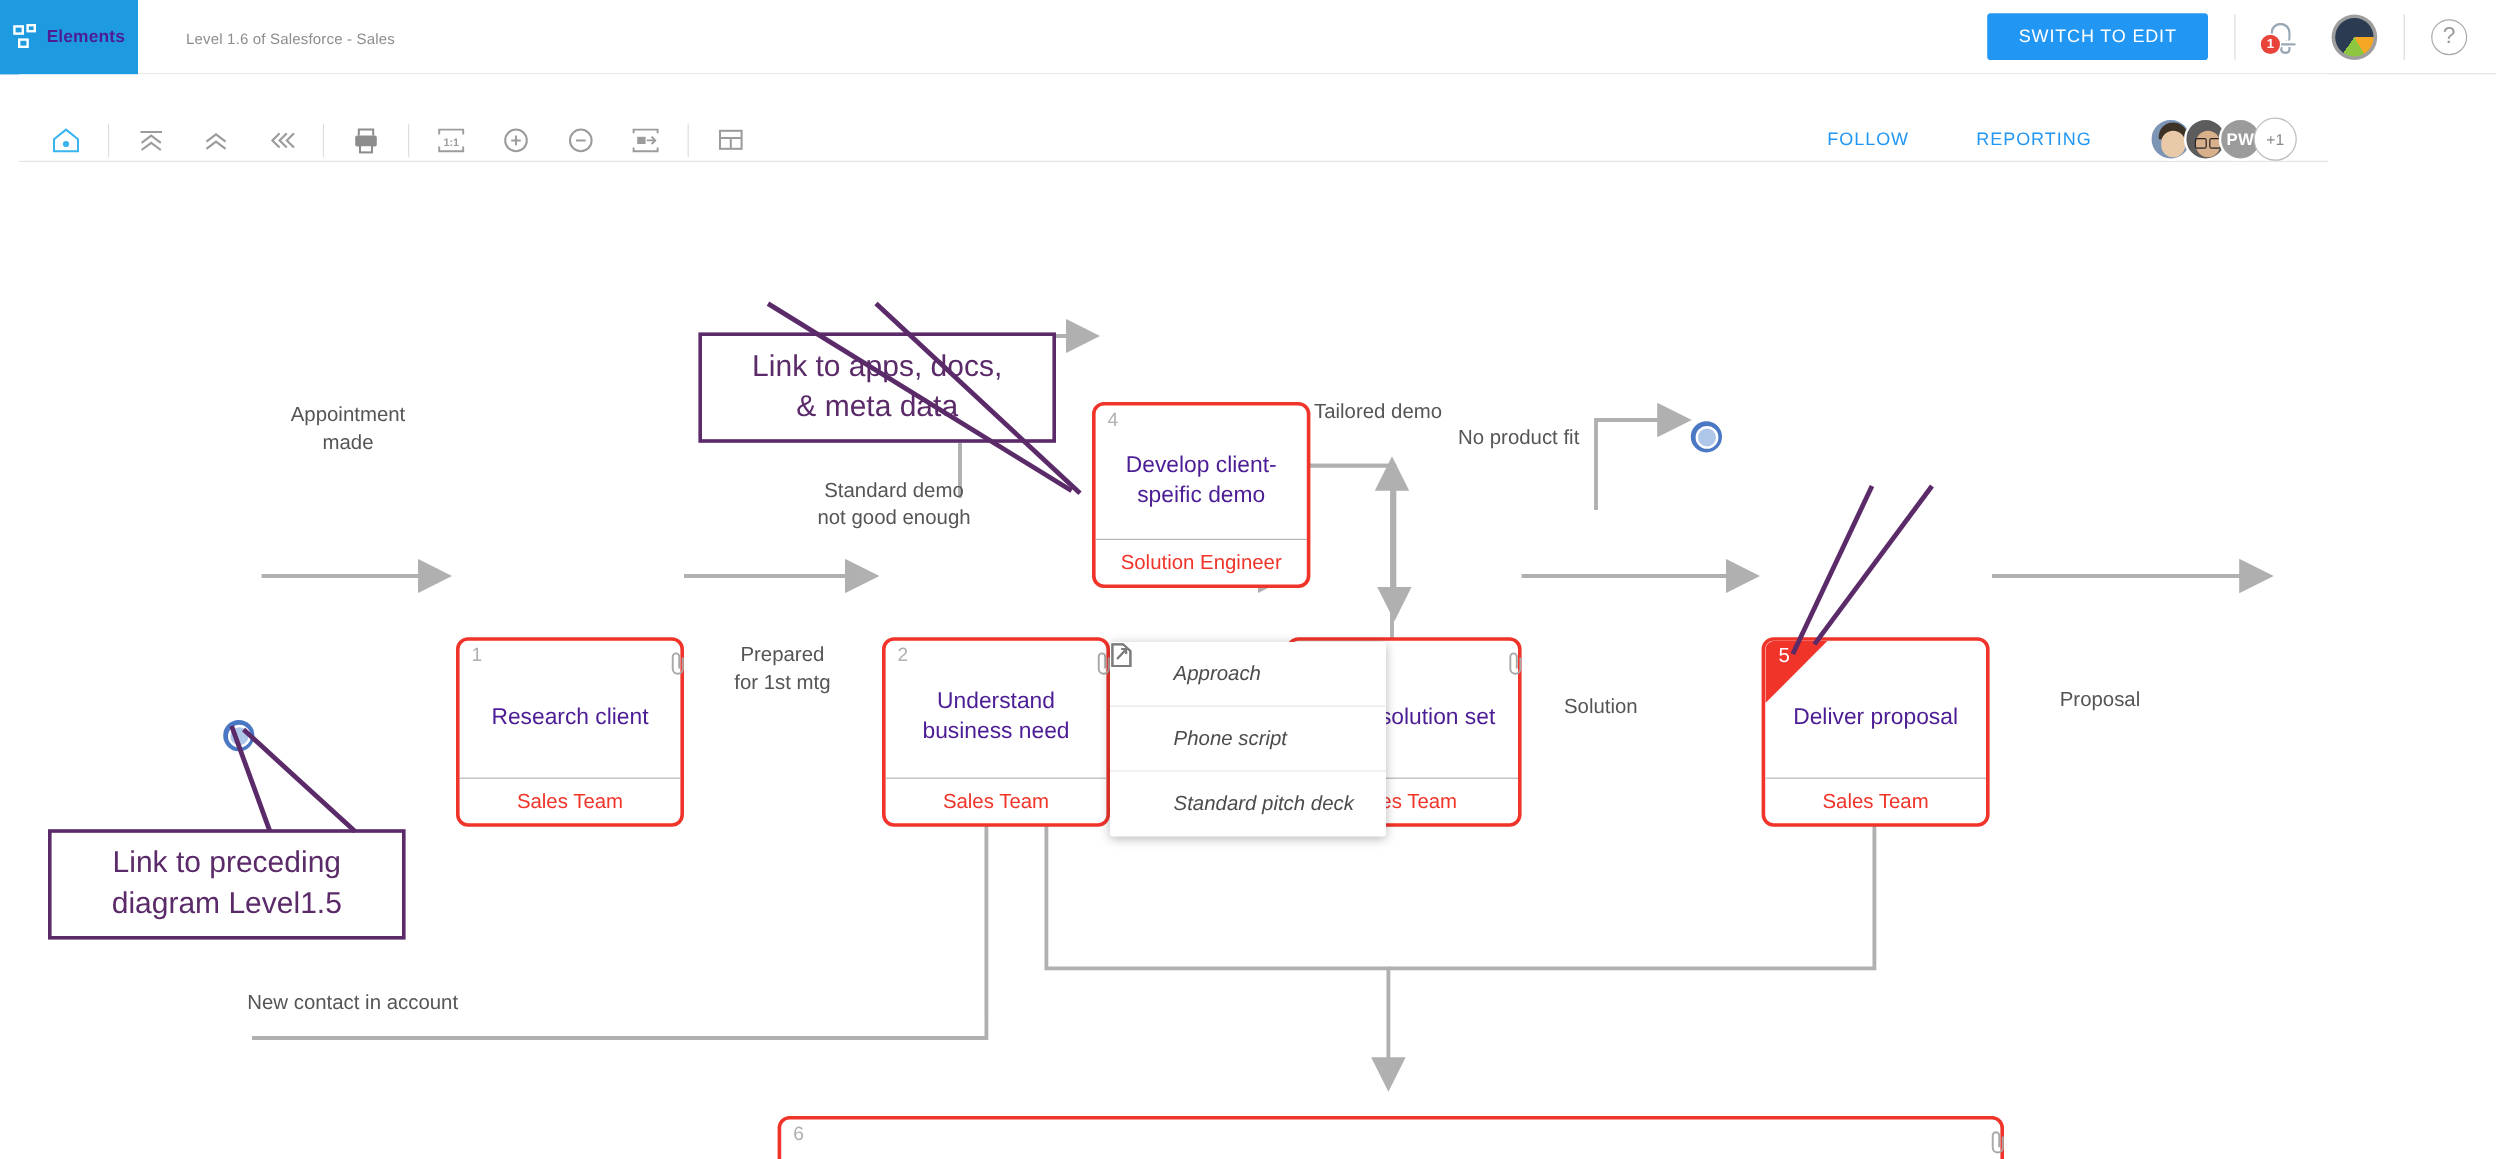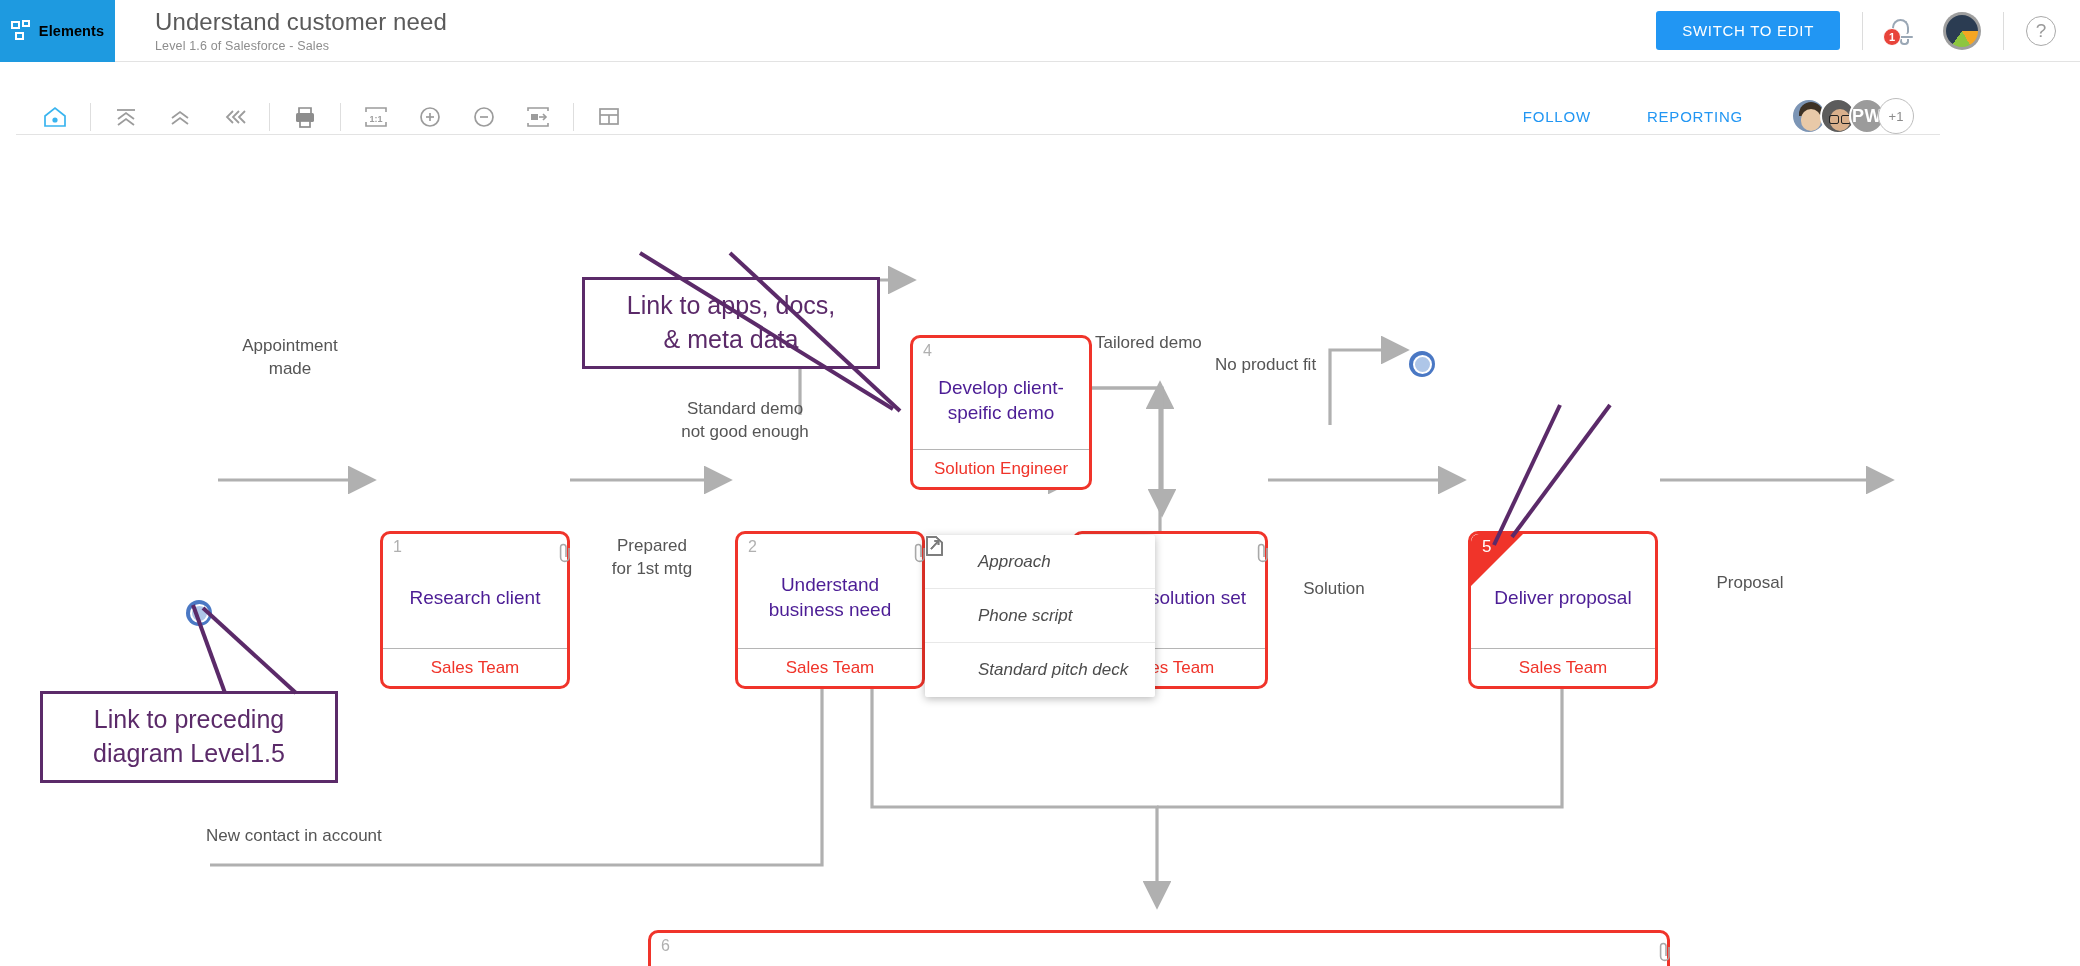--- a/index.html
+++ b/index.html
@@ -26,21 +26,21 @@
     gap: 6px;
   }
   .brand-icon { width: 22px; height: 22px; position: relative; flex: none; }
   .brand-icon i {
     position: absolute; border: 2px solid #fff; display:block;
   }
   .brand-icon i.a { left:0; top:1px; width:9px; height:8px; }
   .brand-icon i.b { left:11px; top:0px; width:8px; height:7px; }
   .brand-icon i.c { left:4px; top:12px; width:9px; height:8px; }
   .brand-label {
-    color: #000000; font-size: 14.5px; font-weight: bold;
+    color: #4c1d95; font-size: 14.5px; font-weight: bold;
     letter-spacing: .1px;
   }
   .title-wrap {
     padding-left: 40px; display: flex; flex-direction: column;
     justify-content: center;
   }
   .doc-title {
     font-size: 24px; color: #5a5a5a; font-weight: 400;
     line-height: 1.15; letter-spacing: .1px;
   }
@@ -124,21 +124,21 @@
   }
   .tb-link {
     color:#2196f3; font-size:15px; letter-spacing:.8px; cursor:pointer;
     padding: 0 22px;
   }
   .avatars { display:flex; align-items:center; margin-left: 14px; }
   .avatar {
     width:36px; height:36px; border-radius:50%;
     margin-left:-7px; border:2px solid #fff;
     display:flex;align-items:center;justify-content:center;
-    font-size:18px; color:#fff; overflow:hidden; position:relative;
+    font-size:14px; color:#fff; overflow:hidden; position:relative;
     cursor:pointer;
   }
   .avatar.a1 { background:#7c95b5; margin-left:0; }
   .avatar.a2 { background:#5c5c5c; }
   .avatar.a3 { background:#9b9b9b; font-weight:600; letter-spacing:.4px;}
   .avatar.a4 { background:#fff; border:1.6px solid #bdbdbd; color:#8a8a8a; font-size:13px;}
   .face-hair { position:absolute; left:6px; top:2px; width:24px; height:14px;
      border-radius:12px 12px 0 0; background:#3d3226; }
   .face-skin { position:absolute; left:8px; top:9px; width:20px; height:22px;
      border-radius:10px; background:#e8c9a8; }
@@ -238,21 +238,20 @@
 <div class="header">
   <div class="brand">
     <span class="brand-icon">
       <i class="a"></i>
         <i class="b"></i>
         <i class="c"></i>
     </span>
     <span class="brand-label">Elements</span>
   </div>
   <div class="title-wrap">
-    <div class="doc-title">Understand customer need</div>
     <div class="doc-sub">Level 1.6 of Salesforce - Sales</div>
   </div>
   <div class="header-right">
     <button class="switch-btn">SWITCH TO EDIT</button>
     <div class="hdr-divider"></div>
     <div class="bell-wrap">
       <span class="bell"></span>
       <span class="badge">1</span>
     </div>
     <div class="pie-icon">

